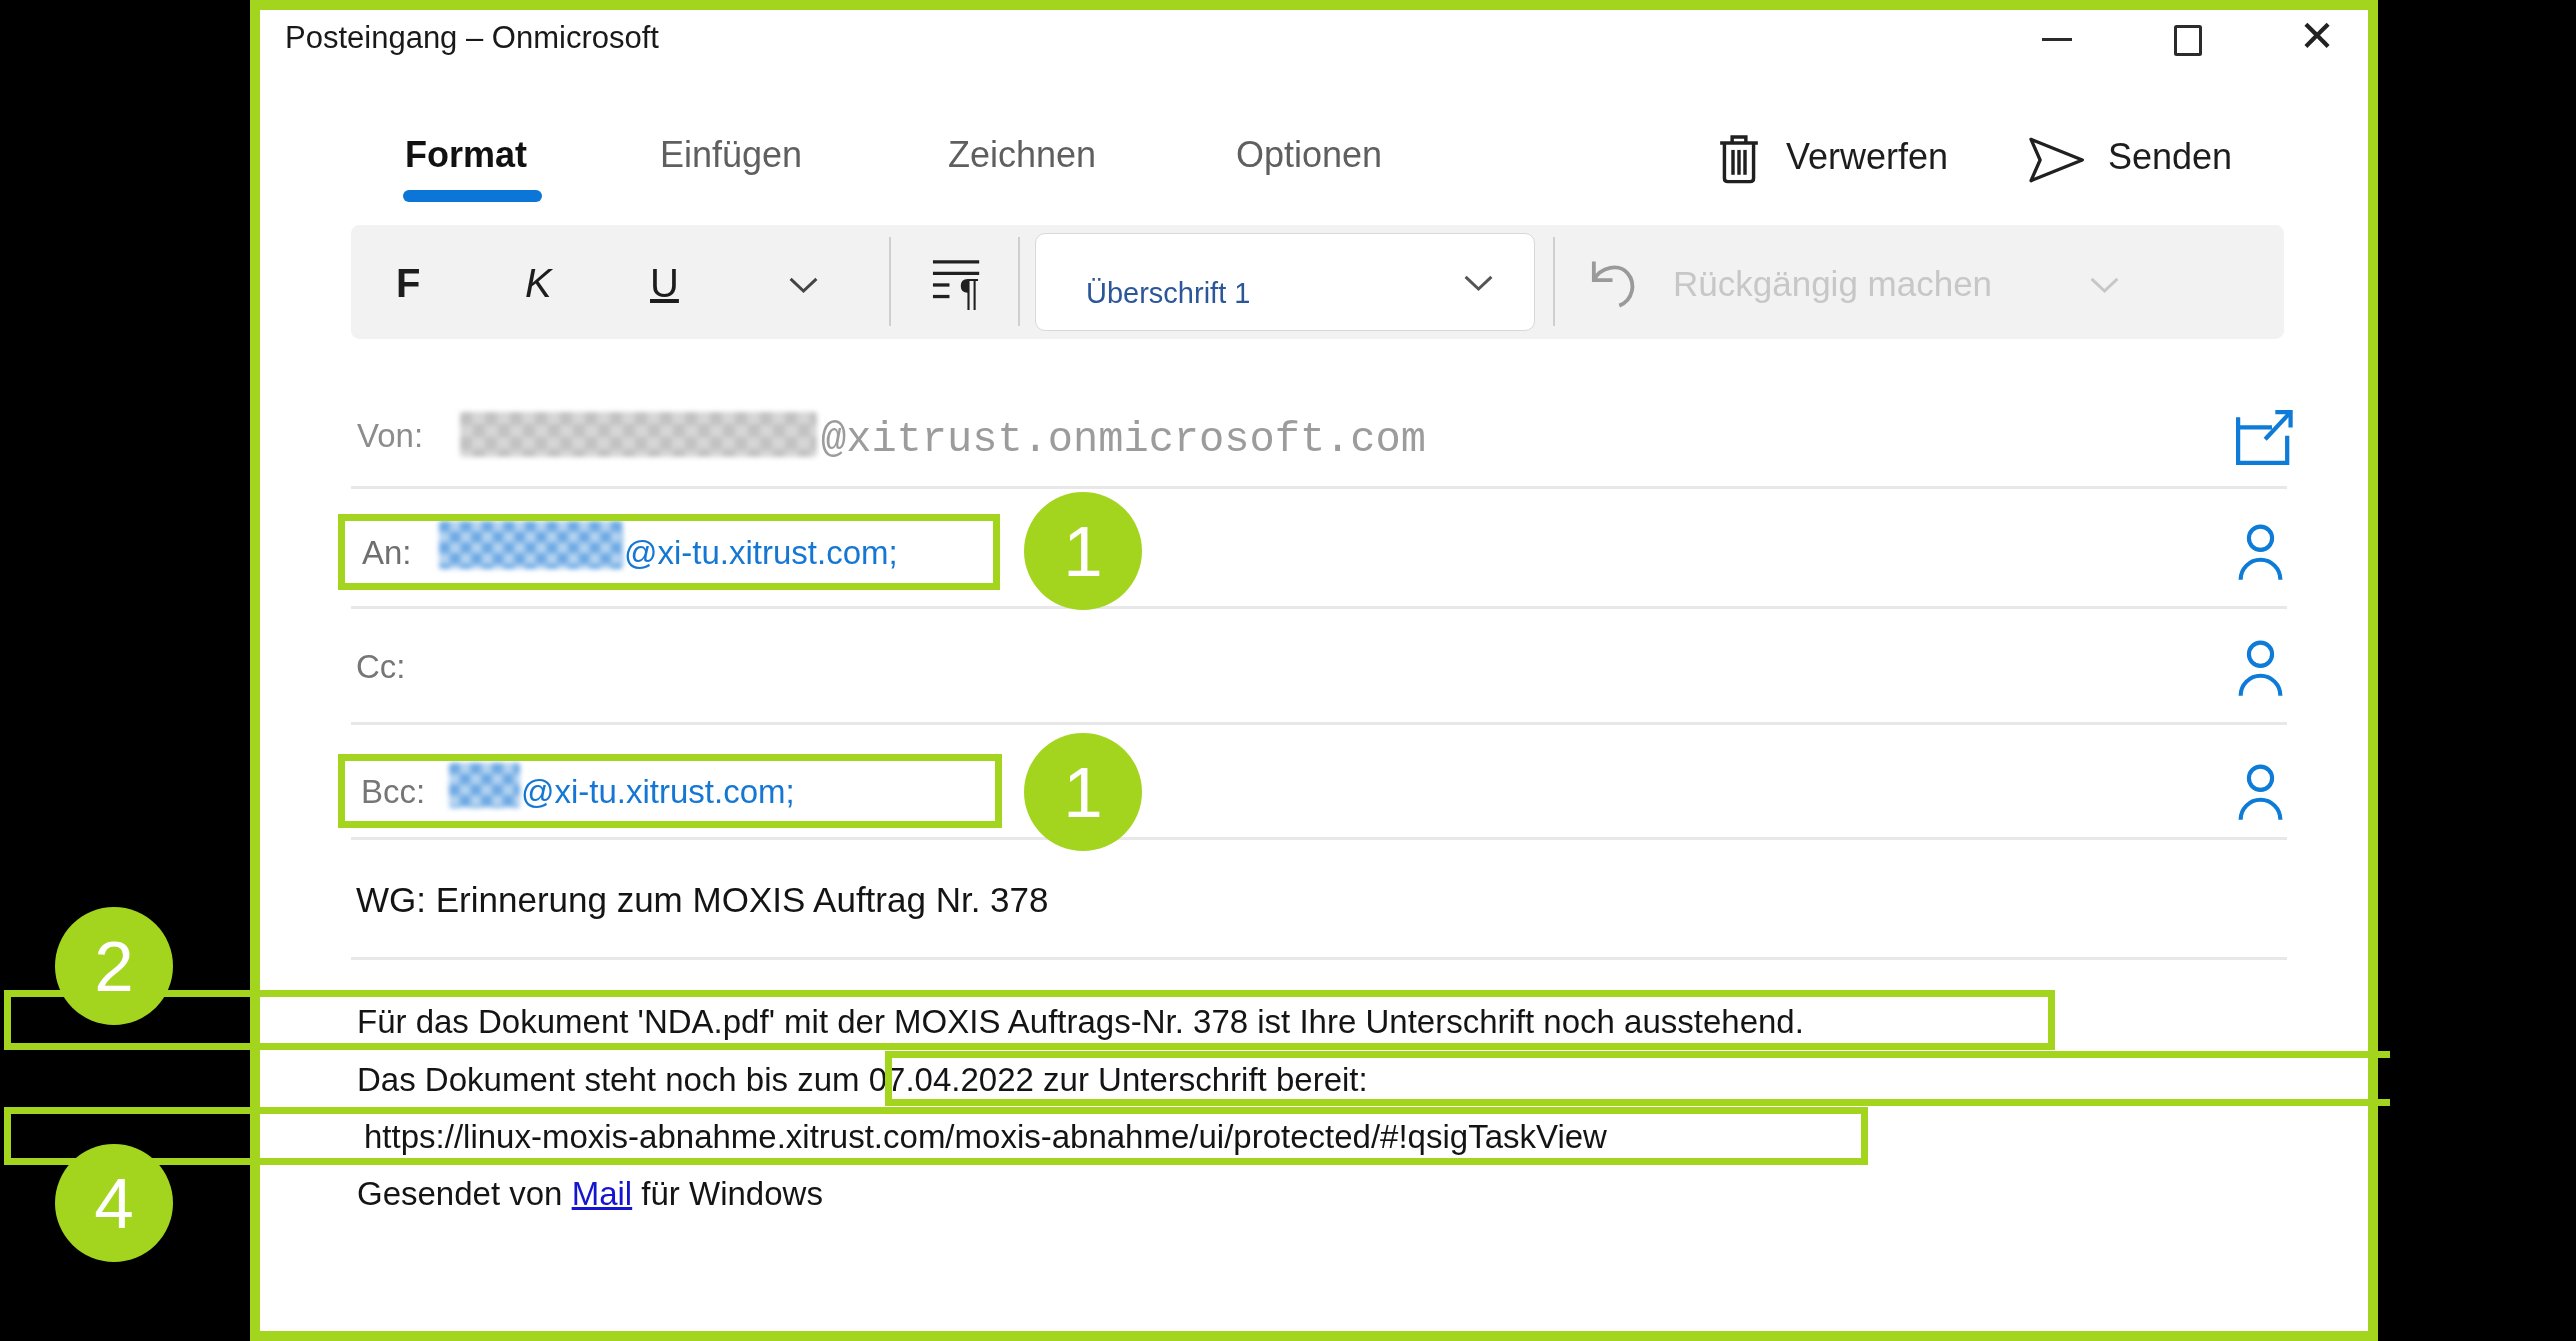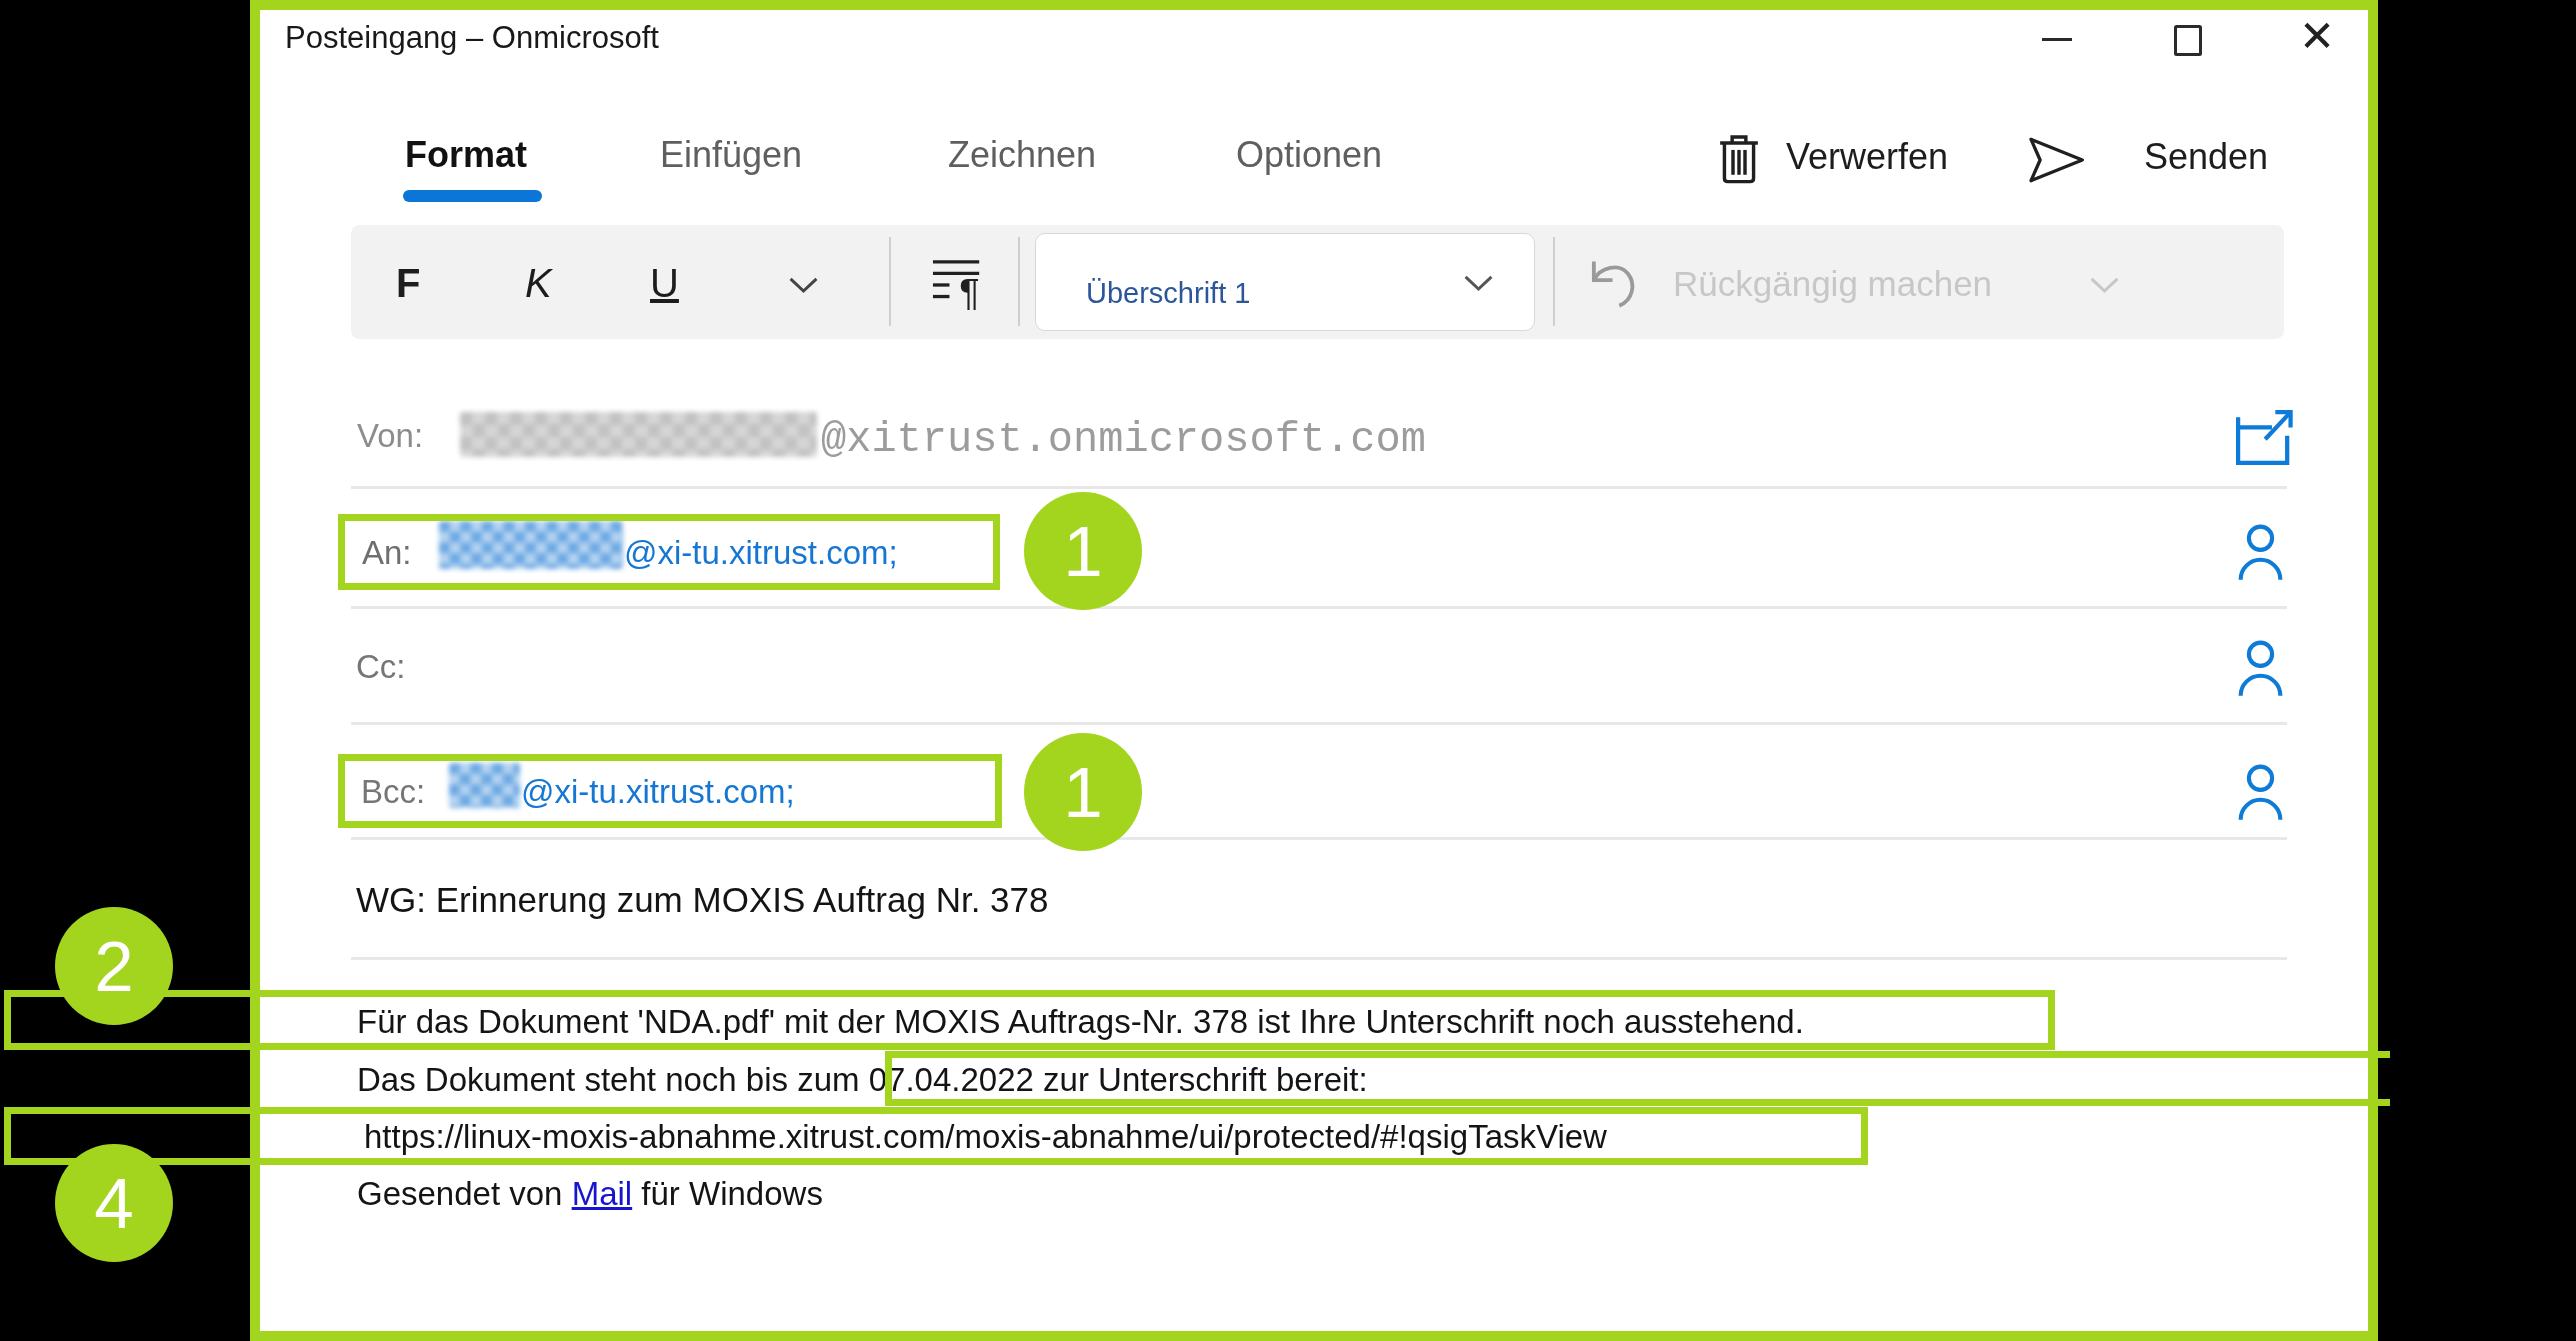--- a/index.html
+++ b/index.html
@@ -85,21 +85,21 @@
         <path d="M28 21 V50"></path>
         <path d="M35 21 V50"></path>
     </svg>
   </div>
   <div class="abs action-label" style="left:1786px;">Verwerfen</div>
   <div class="abs" style="left:2026px;top:136px;">
     <svg width="63" height="48" viewBox="0 0 72 58" fill="none" stroke="#202020" stroke-width="4" stroke-linejoin="round">
       <path d="M4 4 L66 29 L4 54 L15 29 Z"></path>
     </svg>
   </div>
-  <div class="abs action-label" style="left:2108px;margin-left:36px;">Senden</div>
+  <div class="abs action-label" style="left:2108px;">Senden</div>
 
   <div class="abs toolbar"></div>
   <div class="abs tb-btn" style="left:396px;top:263px;font-weight:bold;">F</div>
   <div class="abs tb-btn" style="left:525px;top:263px;font-style:italic;">K</div>
   <div class="abs tb-btn" style="left:650px;top:263px;text-decoration:underline;">U</div>
   <div class="abs" style="left:788px;top:275px;">
     <svg width="31" height="20" viewBox="0 0 36 22" fill="none" stroke="#444" stroke-width="3.5">
         <polyline points="3,4 18,18 33,4"></polyline>
       </svg>
   </div>

